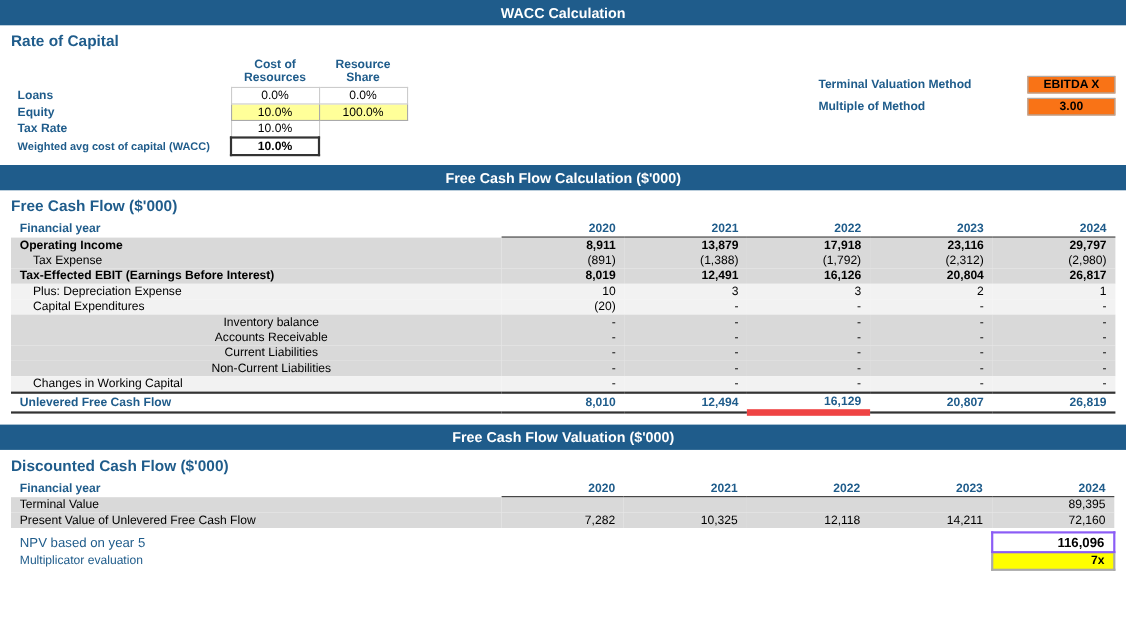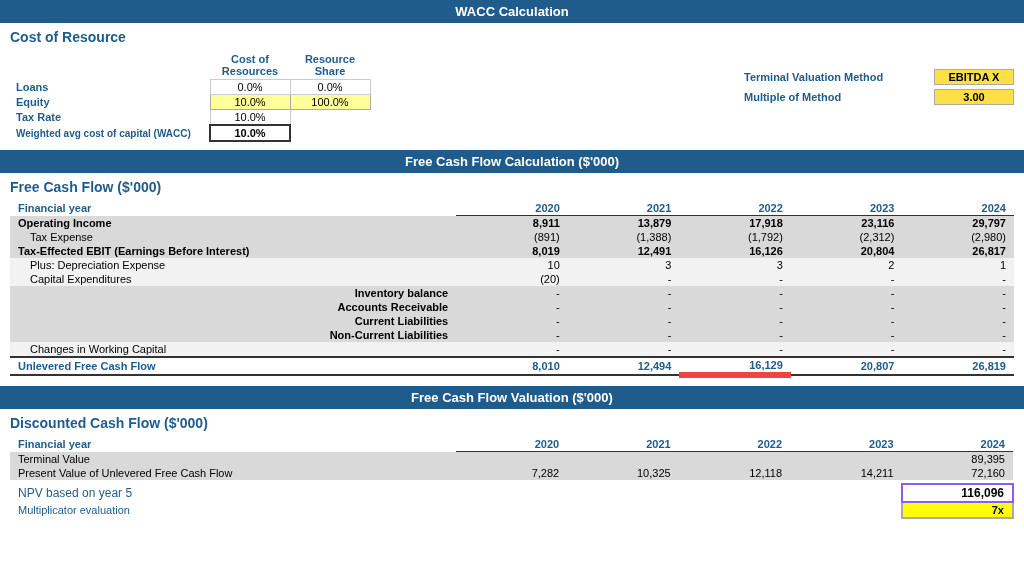--- a/index.html
+++ b/index.html
@@ -57,21 +57,21 @@
     }
 
     .wacc-right-label {
       font-weight: bold;
       color: #1f5c8b;
       width: 180px;
       font-size: 11px;
     }
 
     .wacc-right-value {
-      background: #fde047;
+      background: #f97316;
       border: 1px solid #aaa;
       padding: 1px 8px;
       font-weight: bold;
       font-size: 11px;
       min-width: 80px;
       text-align: center;
     }
 
     .wacc-table {
       border-collapse: collapse;
@@ -132,23 +132,22 @@
     .fcf-table td.label {
       text-align: left;
     }
 
     .fcf-table td.label-indent1 {
       text-align: left;
       padding-left: 20px;
     }
 
     .fcf-table td.label-indent2 {
-      text-align: right;
+      text-align: center;
       padding-left: 35px;
-      font-weight: bold;
     }
 
     .row-shaded td {
       background: #d9d9d9;
     }
 
     .row-light td {
       background: #f2f2f2;
     }
 
@@ -188,21 +187,21 @@
     }
   </style>
 </head>
 <body>
 
 <div class="section-header">
   <span>WACC Calculation</span>
 </div>
 
 <div class="subsection-title">
-  <span>Cost of Resource</span>
+  <span>Rate of Capital</span>
 </div>
 
 <div class="wacc-section">
   <div class="wacc-grid">
     <div class="wacc-left">
       <table class="wacc-table">
         <thead>
           <tr>
             <th style="width:200px; text-align:left;"></th>
             <th style="width:80px; text-align:center; color:#1f5c8b; font-weight:bold;">Cost of Resources</th>

